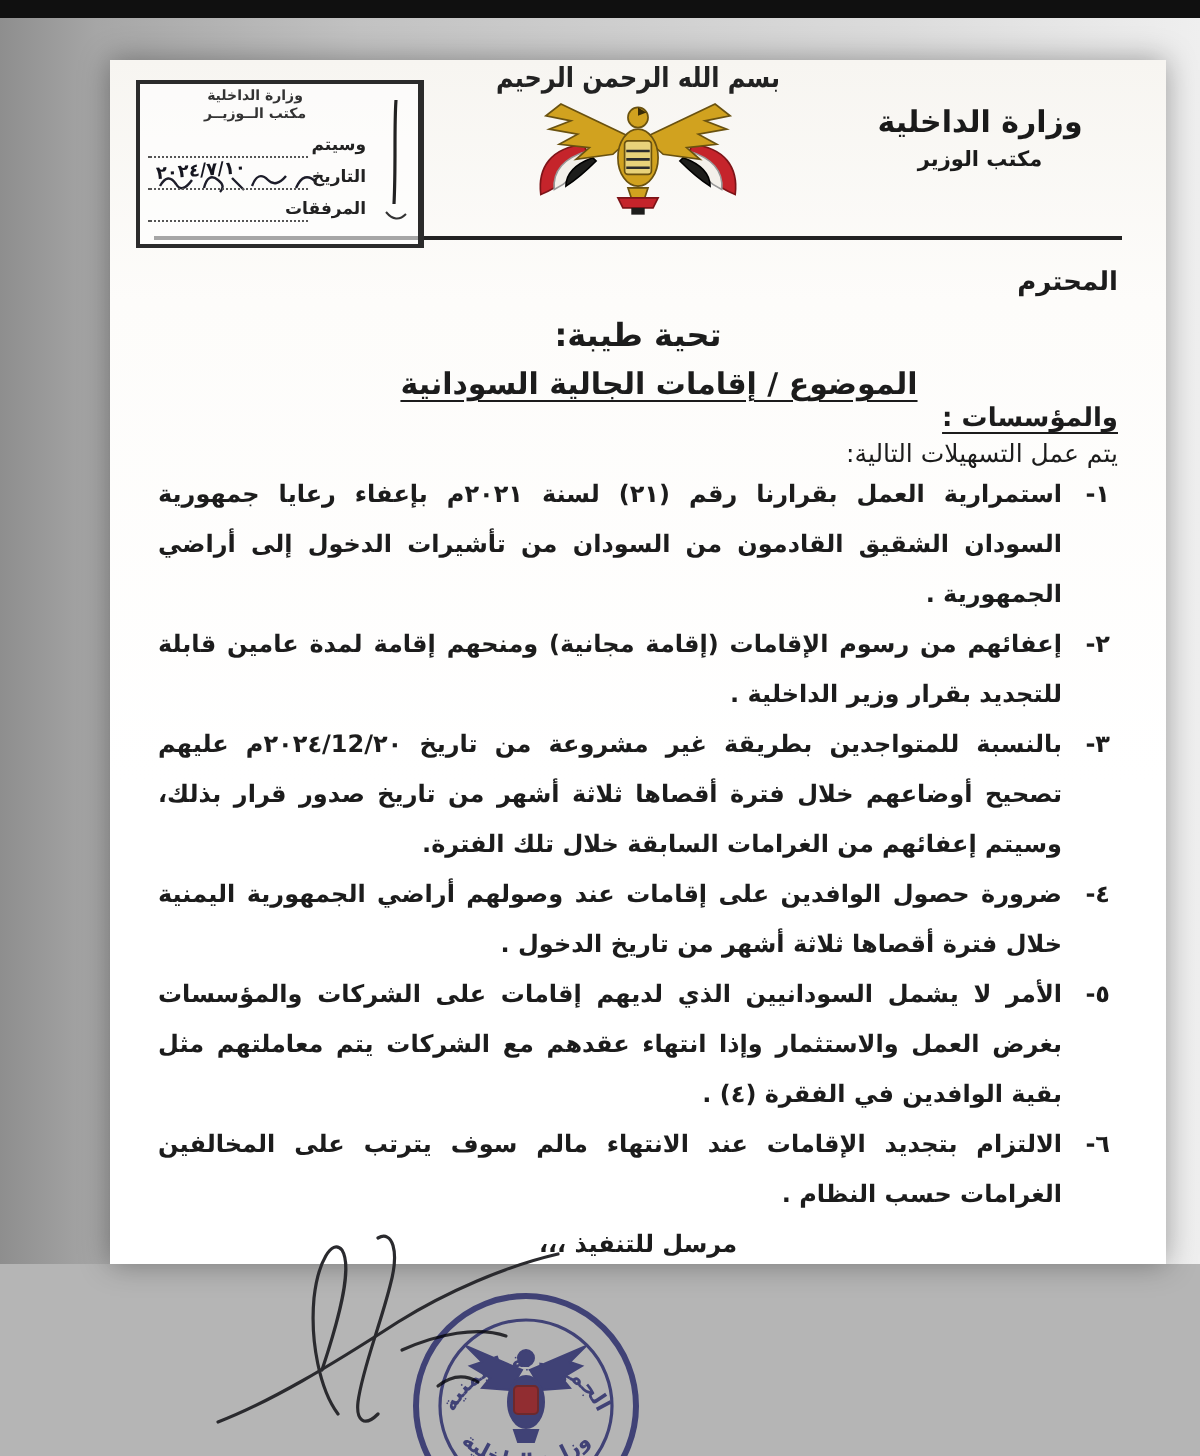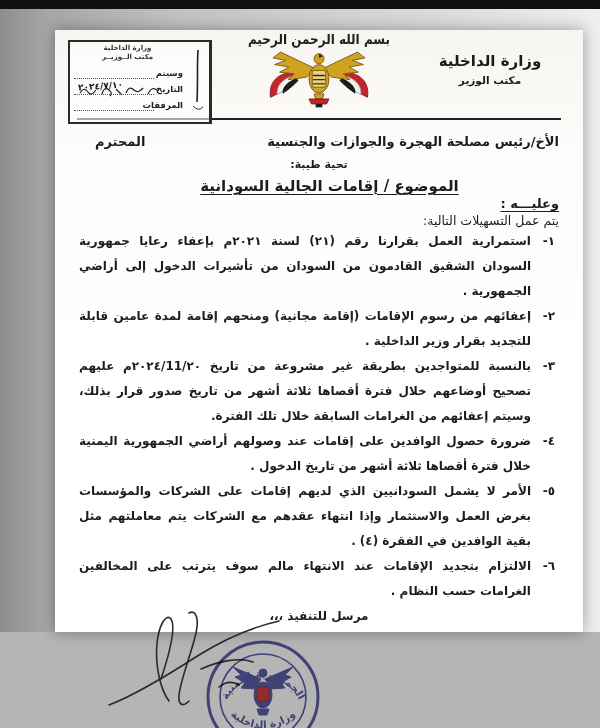--- a/index.html
+++ b/index.html
@@ -37,21 +37,21 @@
   .center-head{position:absolute;left:50%;top:2px;transform:translateX(-50%);text-align:center;width:190px;}
   .bismillah{font-size:12px;font-weight:bold;letter-spacing:-.5px;color:#222;transform:scaleY(1.15);}
   .emblem{width:118px;height:62px;margin-top:1px;}
   .right-head{position:absolute;right:14px;top:18px;width:158px;text-align:center;font-weight:bold;color:#1a1a1a;}
   .rh1{font-size:15px;transform:scaleY(1.05);letter-spacing:-1px;}
   .rh2{font-size:15px;margin-top:4px;letter-spacing:-1px;}
   .rh3{font-size:10.5px;margin-top:4px;}
   .rule{margin:0 22px;border-bottom:2px solid #222;}
   
   .addressee{display:flex;justify-content:space-between;margin:14px 24px 0 40px;font-size:13px;font-weight:bold;}
-  .greeting{text-align:center;margin-top:9px;font-size:11px;font-weight:bold;}
+  .greeting{text-align:center;margin-top:9px;font-size:16px;font-weight:bold;}
   .subject{text-align:center;margin-top:6px;font-size:15px;font-weight:bold;text-decoration:underline;text-underline-offset:3px;padding-left:21px;}
   .intro{margin:10px 24px 0 26px;font-size:12.5px;font-weight:bold;line-height:26px;text-align:justify;}
   .therefore{margin:1px 24px 0;font-size:13px;font-weight:bold;text-decoration:underline;text-underline-offset:3px;}
   .list-intro{margin:2px 24px 0;font-size:12.5px;font-weight:normal;}
   .items{margin:1px 28px 0 24px;}
   .li{display:flex;font-size:12px;font-weight:bold;line-height:25px;}
   .li .num{min-width:24px;flex:none;}
   .li .txt{text-align:justify;}
   .closing{text-align:center;margin-top:5px;font-size:12px;font-weight:bold;}
   
@@ -134,43 +134,42 @@
 
       <div class="right-head">
         <div class="rh2">وزارة الداخلية</div>
         <div class="rh3">مكتب الوزير</div>
       </div>
     </div>
 
     <div class="rule"></div>
 
     <div class="addressee">
-      <span>الأخ/رئيس مصلحة الهجرة والجوازات والجنسية</span>
       <span>المحترم</span>
     </div>
 
     <div class="greeting">تحية طيبة:</div>
     <div class="subject">الموضوع / إقامات الجالية السودانية</div>
 
 
-    <div class="therefore">وعليـــه :</div>
+    <div class="therefore">والمؤسسات :</div>
     <div class="list-intro">يتم عمل التسهيلات التالية:</div>
 
     <div class="items">
       <div class="li">
         <span class="num">١-</span>
         <span class="txt">استمرارية العمل بقرارنا رقم (٢١) لسنة ٢٠٢١م بإعفاء رعايا جمهورية السودان الشقيق القادمون من السودان من تأشيرات الدخول إلى أراضي الجمهورية .</span>
       </div>
       <div class="li">
         <span class="num">٢-</span>
         <span class="txt">إعفائهم من رسوم الإقامات (إقامة مجانية) ومنحهم إقامة لمدة عامين قابلة للتجديد بقرار وزير الداخلية .</span>
       </div>
       <div class="li">
         <span class="num">٣-</span>
-        <span class="txt">بالنسبة للمتواجدين بطريقة غير مشروعة من تاريخ ٢٠٢٤/11/٢٠م عليهم تصحيح أوضاعهم خلال فترة أقصاها ثلاثة أشهر من تاريخ صدور قرار بذلك، وسيتم إعفائهم من الغرامات السابقة خلال تلك الفترة.</span>
+        <span class="txt">بالنسبة للمتواجدين بطريقة غير مشروعة من تاريخ ٢٠٢٤/12/٢٠م عليهم تصحيح أوضاعهم خلال فترة أقصاها ثلاثة أشهر من تاريخ صدور قرار بذلك، وسيتم إعفائهم من الغرامات السابقة خلال تلك الفترة.</span>
       </div>
       <div class="li">
         <span class="num">٤-</span>
         <span class="txt">ضرورة حصول الوافدين على إقامات عند وصولهم أراضي الجمهورية اليمنية خلال فترة أقصاها ثلاثة أشهر من تاريخ الدخول .</span>
       </div>
       <div class="li">
         <span class="num">٥-</span>
         <span class="txt">الأمر لا يشمل السودانيين الذي لديهم إقامات على الشركات والمؤسسات بغرض العمل والاستثمار وإذا انتهاء عقدهم مع الشركات يتم معاملتهم مثل بقية الوافدين في الفقرة (٤) .</span>
       </div>
       <div class="li">

